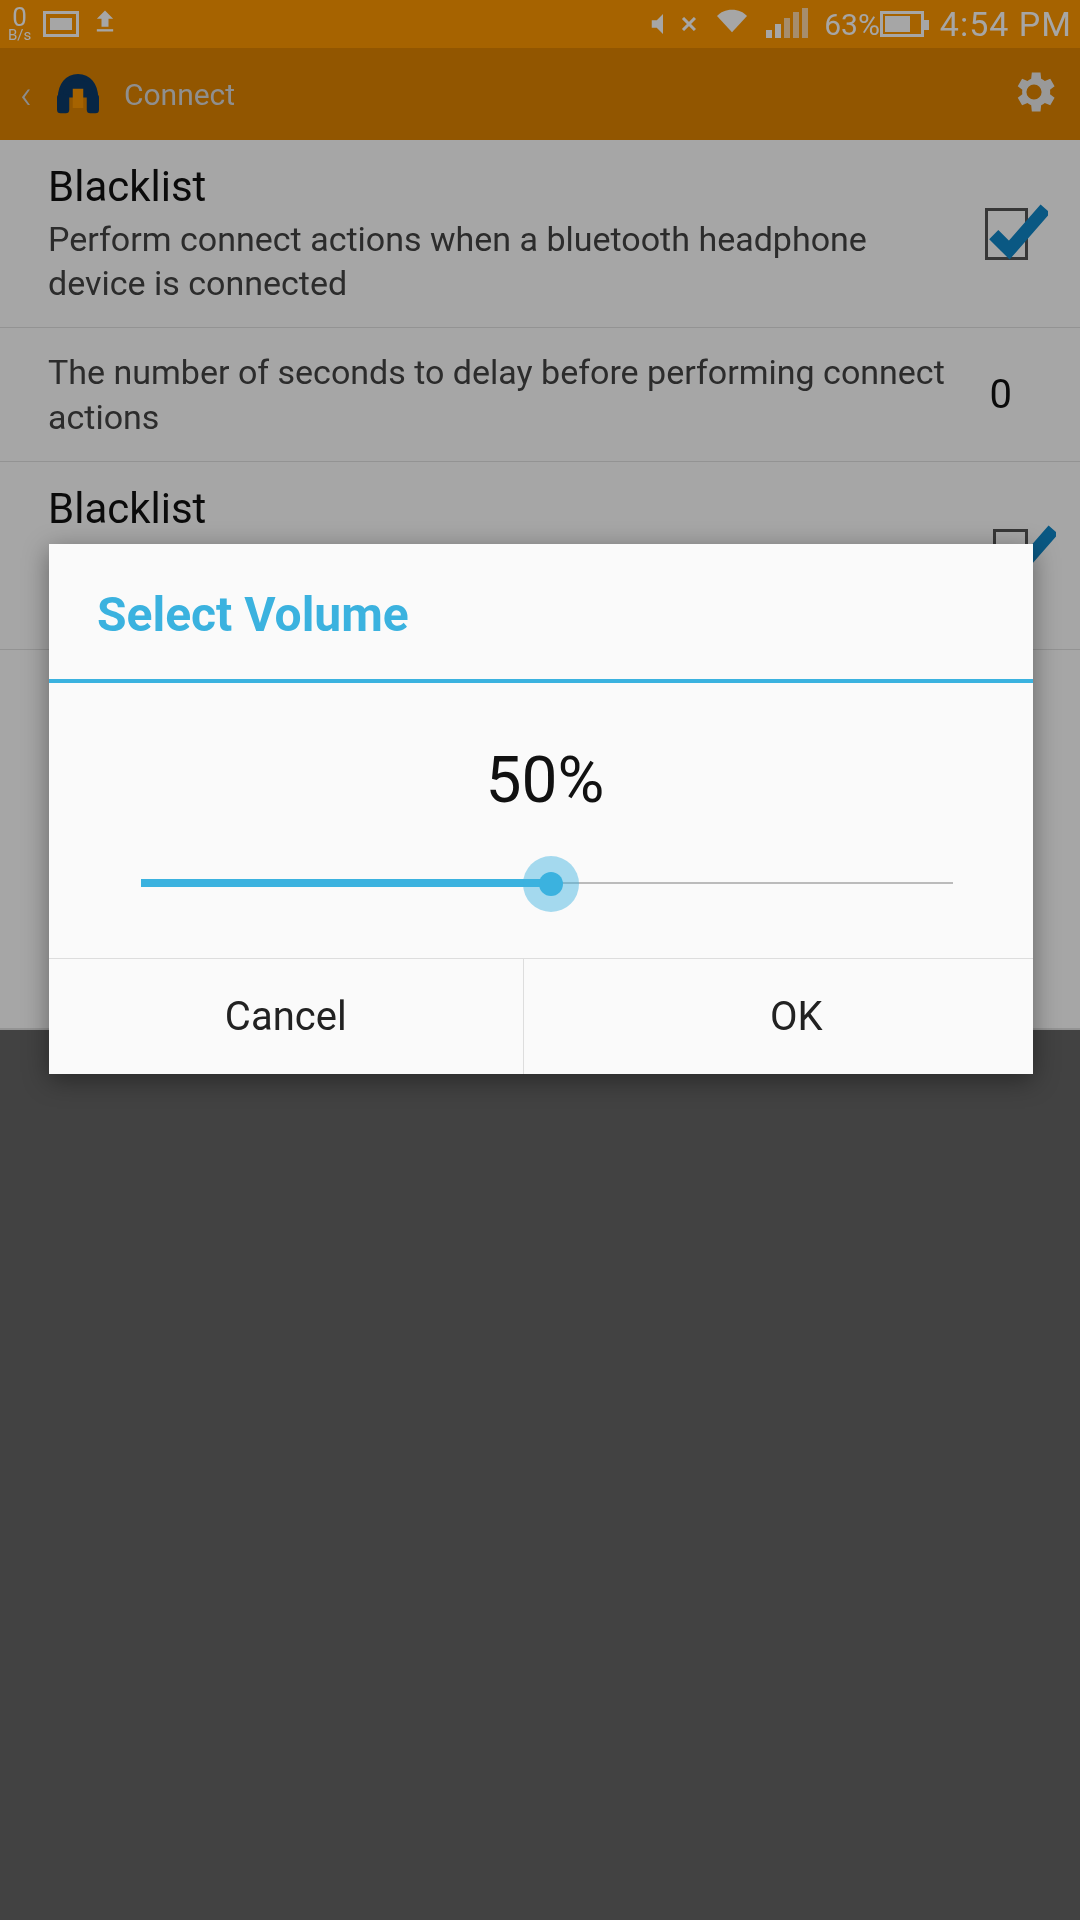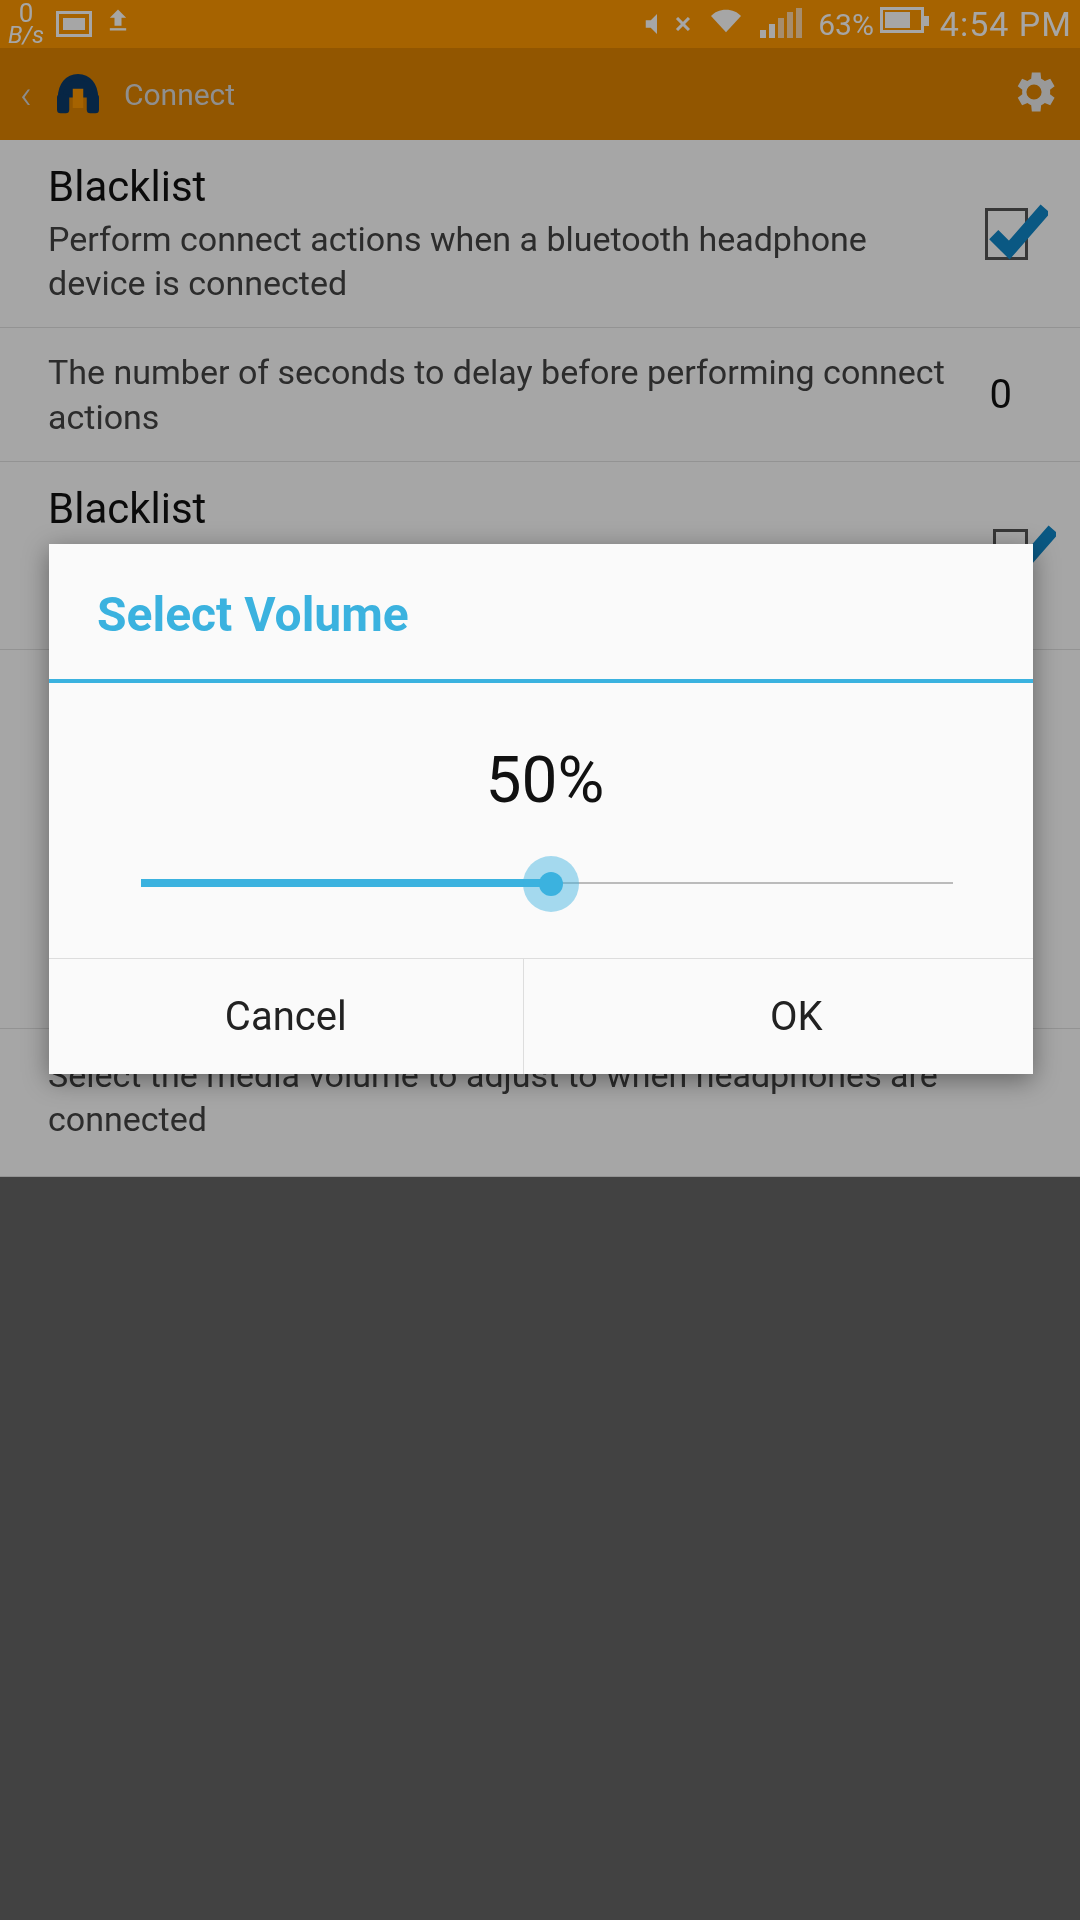--- a/index.html
+++ b/index.html
@@ -13,35 +13,35 @@
     display: flex;
     align-items: center;
     justify-content: space-between;
     padding: 0 8px;
     font-size: 30px;
   }
   .status-left, .status-right { display: flex; align-items: center; gap: 12px; }
   .status-right { gap: 16px; }
   .net-speed { display:flex; flex-direction:column; align-items:center; line-height:0.9;}
   .net-speed .n0 { font-size: 26px; }
-  .net-speed .bs { font-size: 24px; font-style: italic; }
+  .net-speed .bs { font-size: 15px; }
   .sd-icon { display:inline-block; width:36px; height:26px; border:3px solid #fff; position:relative; }
   .sd-icon::after { content:""; position:absolute; inset:4px; background:#fff; }
   .up-arrow svg { width:28px; height:36px; }
   .vol-mute { display:flex; align-items:center; gap:2px;}
   .vol-mute svg { width:30px; height:30px; }
   .vol-mute .x { font-weight:bold; font-size:22px;}
   .wifi svg { width:36px;height:30px;}
   .sig-bars { display:flex; align-items:flex-end; gap:3px; height:28px;}
   .sig-bars span{ width:6px; background:#ffd9a8; }
   .sig-bars span.on{ background:#fff; }
   .sig-bars span:nth-child(1){height:8px;} .sig-bars span:nth-child(2){height:14px;}
   .sig-bars span:nth-child(3){height:20px;} .sig-bars span:nth-child(4){height:26px;}
   .sig-bars span:nth-child(5){height:30px;}
-  .batt { display:flex; gap:6px;}
+  .batt { display:flex; align-items:center; }
   .batt-icon{ width:44px;height:26px;border:3px solid #fff;position:relative;}
   .batt-icon::before{content:"";position:absolute;right:-8px;top:6px;width:5px;height:10px;background:#fff;}
   .batt-icon::after{content:"";position:absolute;left:2px;top:2px;bottom:2px;width:65%;background:#fff;}
   .clock{ font-size:34px; letter-spacing:1px; }
 
   
   .action-bar {
     height: 92px;
     background: #e08400;
     display:flex; align-items:center; justify-content:space-between;
@@ -192,24 +192,20 @@
       </div>
       <span class="chk">
         <svg viewBox="0 0 24 24">
             <path fill="none" stroke="#1088c9" stroke-width="5" d="M3 13l6 6L23 3"></path>
           </svg>
       </span>
     </div>
 
     <div style="height:380px;border-top:1px solid #e2e2e2;border-bottom:1px solid #e2e2e2;"></div>
 
-    <div class="last-row">
-      <h3>Select Volume</h3>
-      <p>Select the media volume to adjust to when headphones are connected</p>
-    </div>
   </div>
 
   <div class="scrim"></div>
 
   <div class="dialog">
     <div class="dlg-title">Select Volume</div>
     <div class="dlg-body">
       <div class="pct">50%</div>
       <div class="slider">
         <div class="track-bg"></div>

